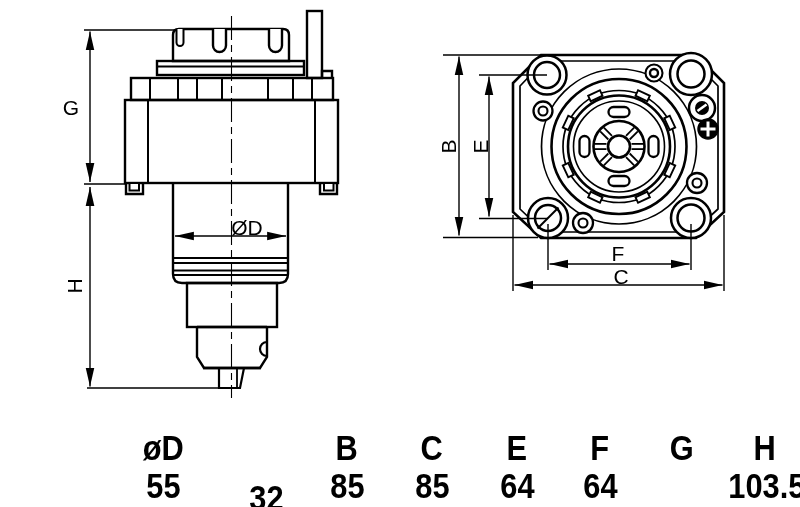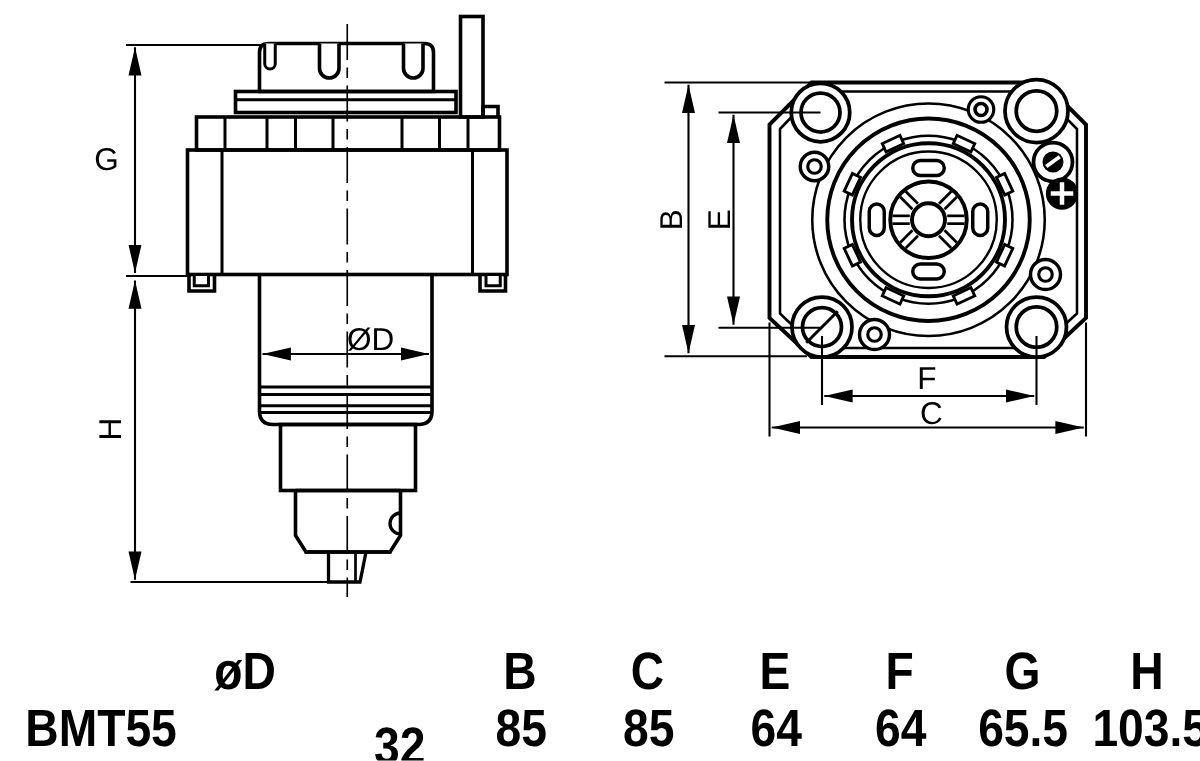--- a/index.html
+++ b/index.html
@@ -273,22 +273,21 @@
   <div class="spec-table">
 
     <div class="cell" style="left:123px;top:430px;width:80px"><span>øD</span></div>
     <div class="cell" style="left:307px;top:430px;width:80px"><span>B</span></div>
     <div class="cell" style="left:392px;top:430px;width:80px"><span>C</span></div>
     <div class="cell" style="left:477px;top:430px;width:80px"><span>E</span></div>
     <div class="cell" style="left:560px;top:430px;width:80px"><span>F</span></div>
     <div class="cell" style="left:642px;top:430px;width:80px"><span>G</span></div>
     <div class="cell" style="left:725px;top:430px;width:80px"><span>H</span></div>
 
-    <div class="cell" style="left:7px;top:468px;width:120px"><span>BMT55</span></div>
+    <div class="cell" style="left:123px;top:468px;width:80px"><span>55</span></div>
     <div class="cell" style="left:226px;top:480px;width:80px"><span>32</span></div>
     <div class="cell" style="left:307px;top:468px;width:80px"><span>85</span></div>
     <div class="cell" style="left:392px;top:468px;width:80px"><span>85</span></div>
     <div class="cell" style="left:477px;top:468px;width:80px"><span>64</span></div>
     <div class="cell" style="left:560px;top:468px;width:80px"><span>64</span></div>
-    <div class="cell" style="left:642px;top:468px;width:80px"><span>65.5</span></div>
     <div class="cell" style="left:723px;top:468px;width:84px"><span>103.5</span></div>
   </div>
 </div>
 
 </body></html>

